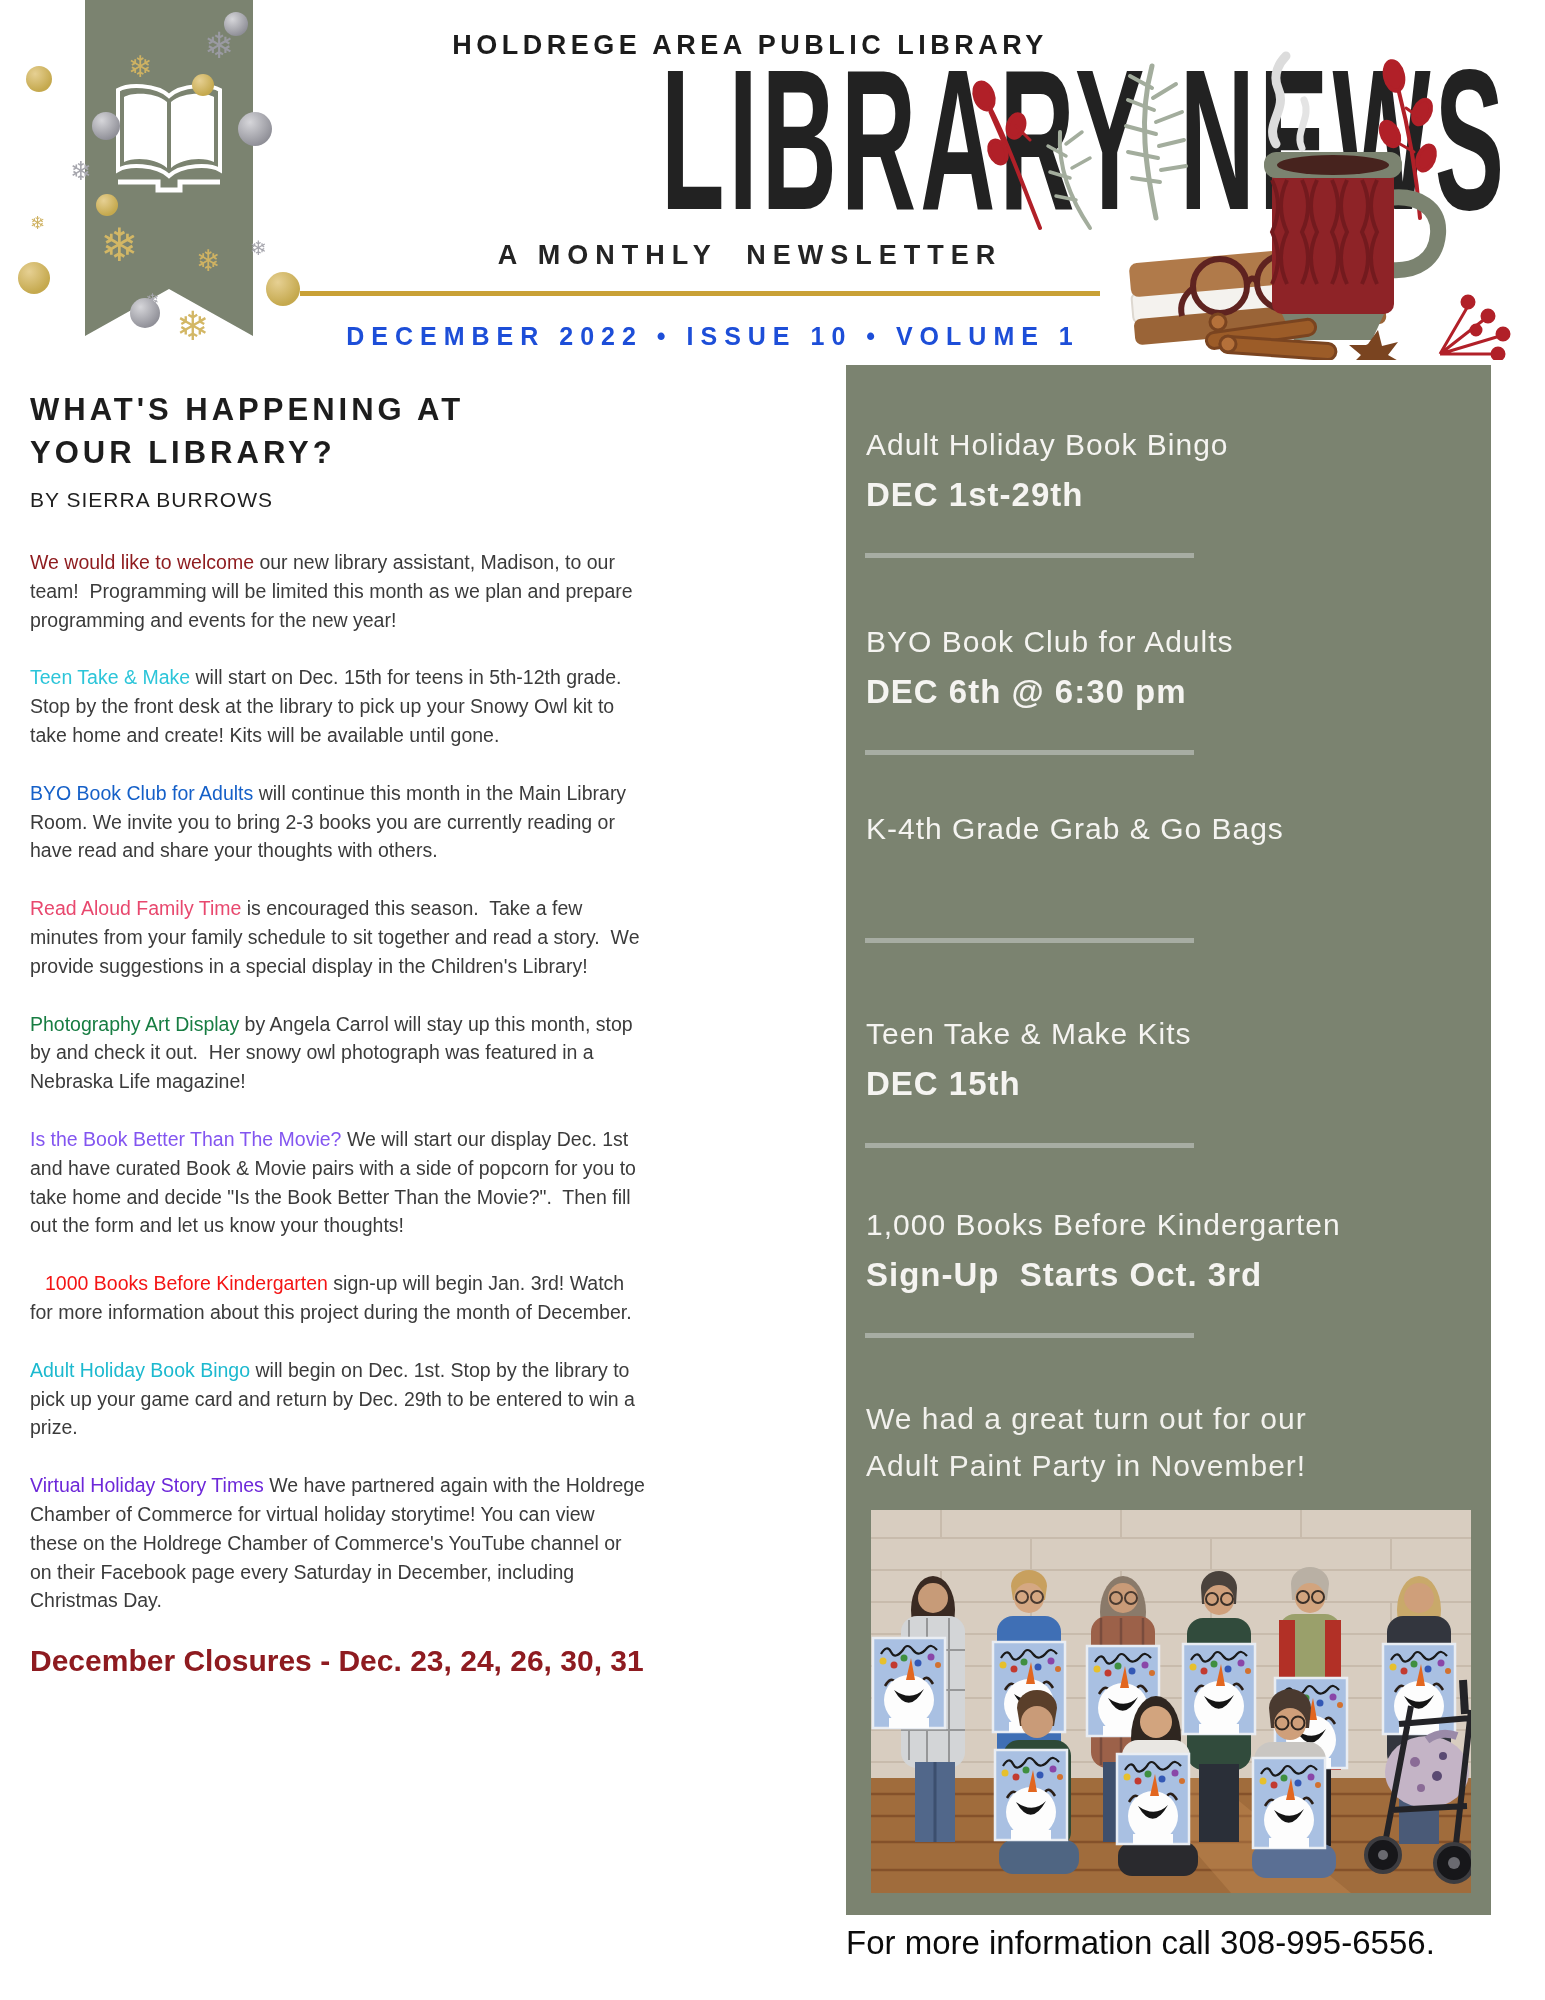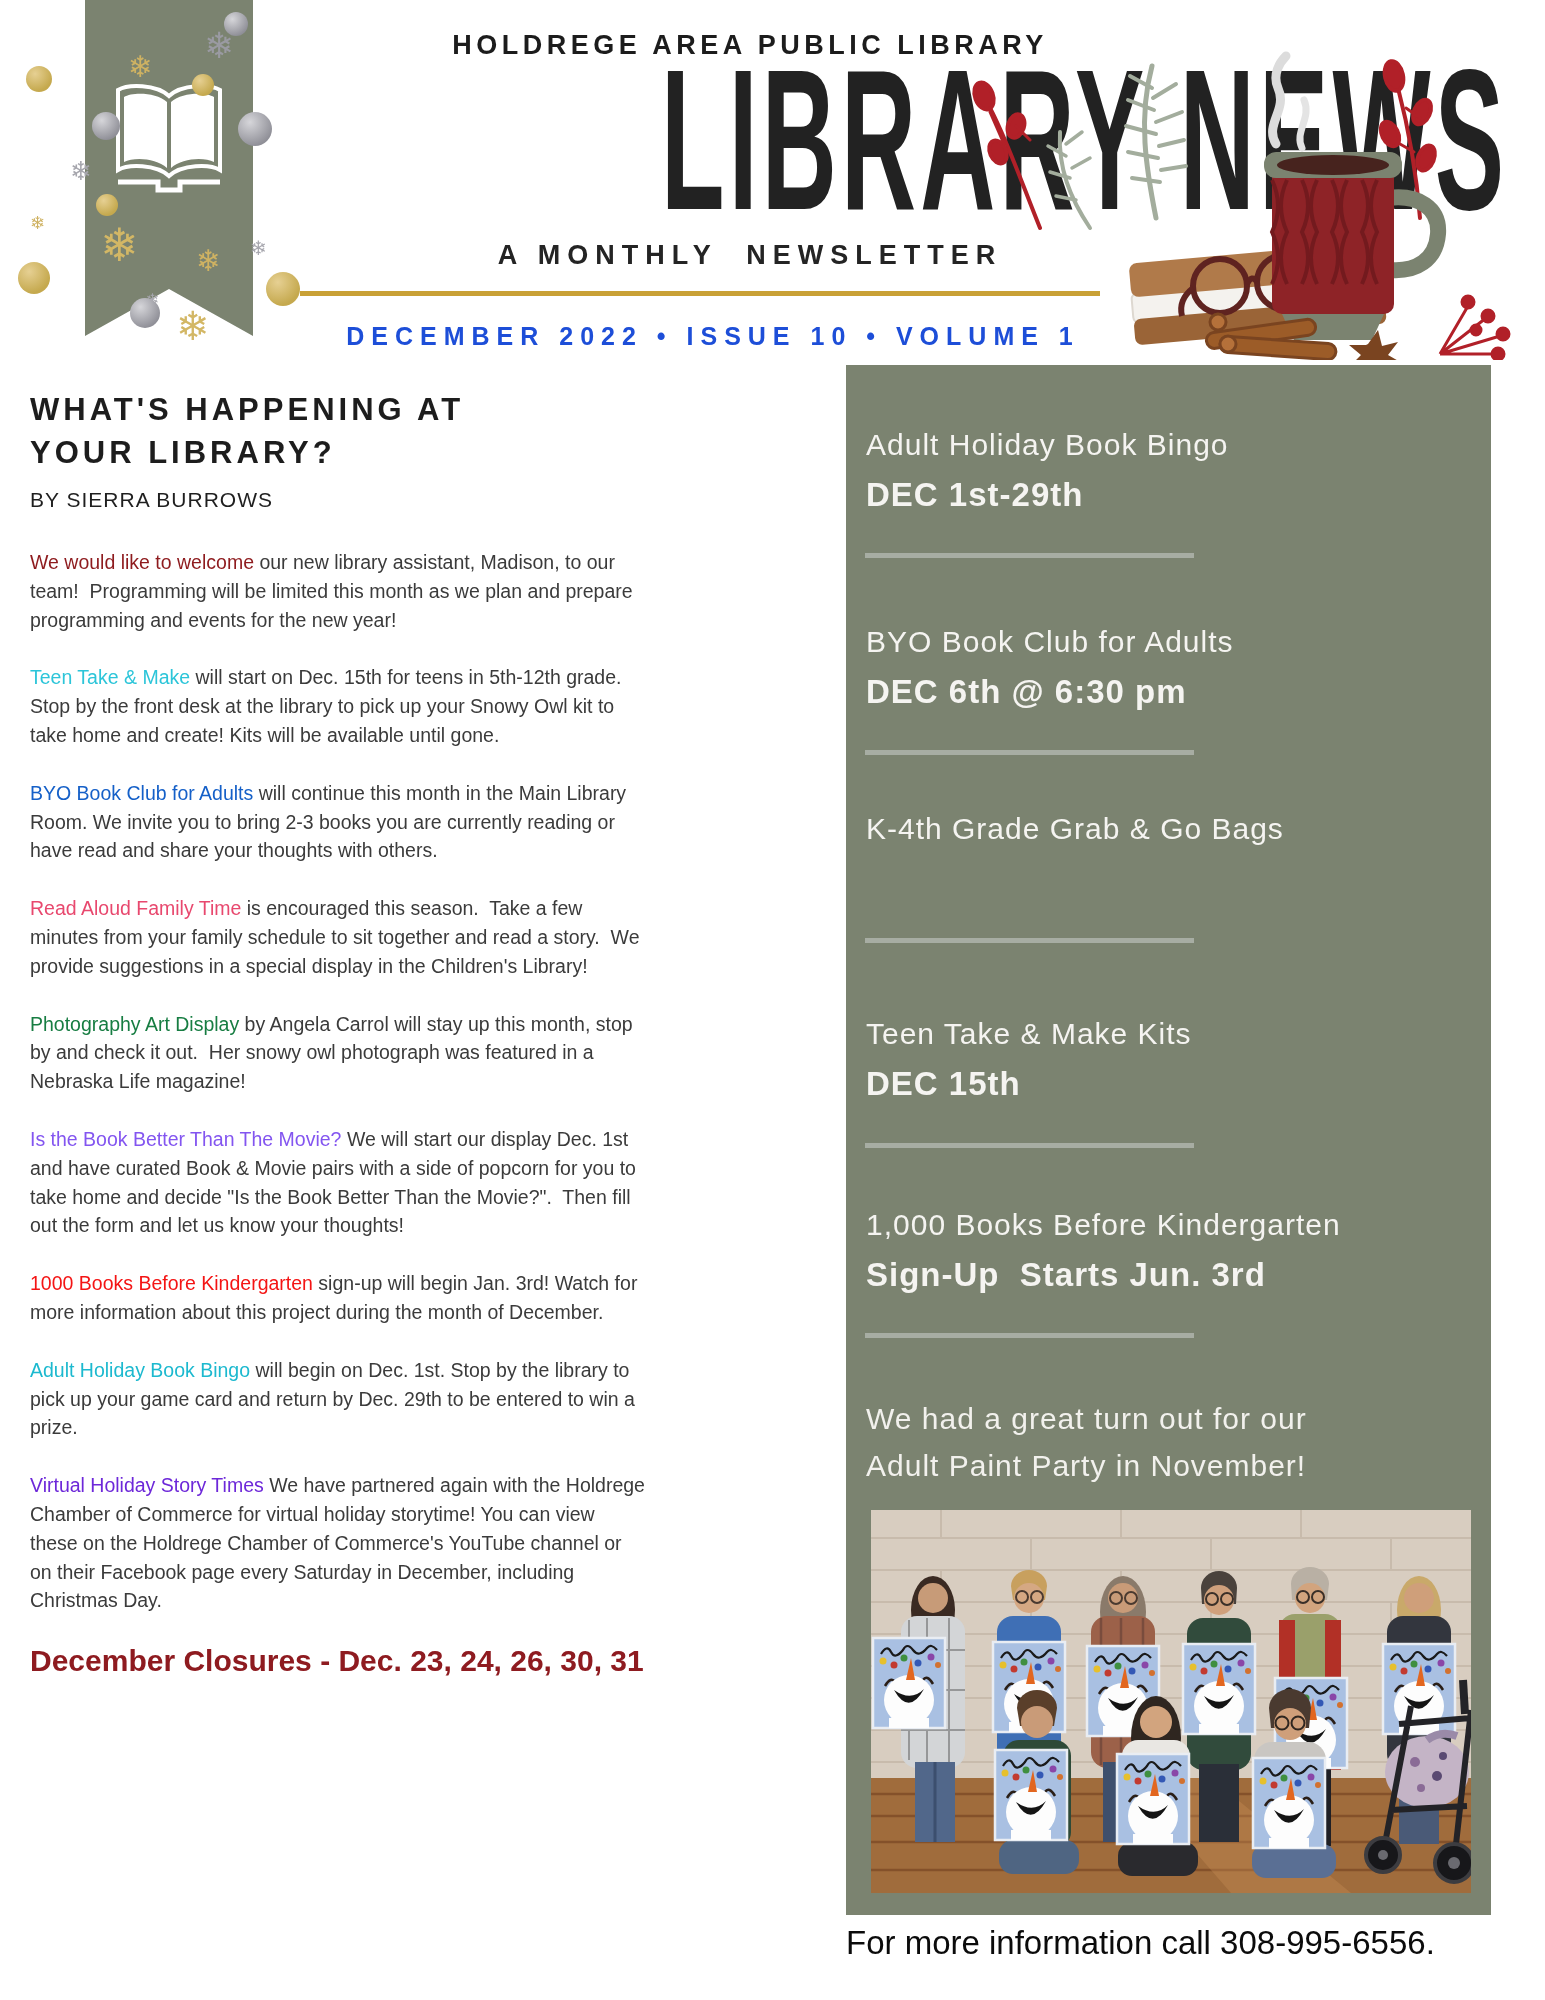--- a/index.html
+++ b/index.html
@@ -155,21 +155,21 @@
   <div class="article">
     <h1><span>WHAT'S HAPPENING AT</span><br><span>YOUR LIBRARY?</span></h1>
     <div class="byline">BY SIERRA BURROWS</div>
 
     <p class="para"><span class="lead" style="color: rgb(142, 27, 30);">We would like to welcome</span><span> our new library assistant, Madison, to our team!  Programming will be limited this month as we plan and prepare programming and events for the new year!</span></p>
     <p class="para"><span class="lead" style="color: rgb(44, 197, 217);">Teen Take &amp; Make</span><span> will start on Dec. 15th for teens in 5th-12th grade.  Stop by the front desk at the library to pick up your Snowy Owl kit to take home and create! Kits will be available until gone.</span></p>
     <p class="para"><span class="lead" style="color: rgb(21, 96, 200);">BYO Book Club for Adults</span><span> will continue this month in the Main Library Room. We invite you to bring 2-3 books you are currently reading or have read and share your thoughts with others.</span></p>
     <p class="para"><span class="lead" style="color: rgb(232, 72, 110);">Read Aloud Family Time</span><span> is encouraged this season.  Take a few minutes from your family schedule to sit together and read a story.  We provide suggestions in a special display in the Children's Library!</span></p>
     <p class="para"><span class="lead" style="color: rgb(23, 125, 66);">Photography Art Display</span><span> by Angela Carrol will stay up this month, stop by and check it out.  Her snowy owl photograph was featured in a Nebraska Life magazine!</span></p>
     <p class="para"><span class="lead" style="color: rgb(131, 85, 240);">Is the Book Better Than The Movie?</span><span> We will start our display Dec. 1st and have curated Book &amp; Movie pairs with a side of popcorn for you to take home and decide "Is the Book Better Than the Movie?".  Then fill out the form and let us know your thoughts!</span></p>
-    <p class="para"><span class="lead" style="color: rgb(244, 20, 20);">1000 Books Before Kindergarten</span><span> sign-up will begin Jan. 3rd! Watch for more information about this project during the month of December.</span></p>
+    <p class="para"><span class="lead" style="color: rgb(244, 20, 20); margin-left: 15px;">1000 Books Before Kindergarten</span><span> sign-up will begin Jan. 3rd! Watch for more information about this project during the month of December.</span></p>
     <p class="para"><span class="lead" style="color: rgb(28, 185, 207);">Adult Holiday Book Bingo</span><span> will begin on Dec. 1st. Stop by the library to pick up your game card and return by Dec. 29th to be entered to win a prize.</span></p>
     <p class="para"><span class="lead" style="color: #6d28d9;">Virtual Holiday Story Times</span><span> We have partnered again with the Holdrege Chamber of Commerce for virtual holiday storytime! You can view these on the Holdrege Chamber of Commerce's YouTube channel or on their Facebook page every Saturday in December, including Christmas Day.</span></p>
 
     <div class="closures">December Closures - Dec. 23, 24, 26, 30, 31</div>
   </div>
 
   <aside class="sidebar">
     <div class="event" style="top:58px;">
       <div class="ev-title">Adult Holiday Book Bingo</div>
       <div class="ev-date">DEC 1st-29th</div>
@@ -184,21 +184,21 @@
       <div class="ev-title">K-4th Grade Grab &amp; Go Bags</div>
     </div>
     <div class="divider" style="top:573px;"></div>
     <div class="event" style="top:647px;">
       <div class="ev-title">Teen Take &amp; Make Kits</div>
       <div class="ev-date">DEC 15th</div>
     </div>
     <div class="divider" style="top:778px;"></div>
     <div class="event" style="top:838px;">
       <div class="ev-title">1,000 Books Before Kindergarten</div>
-      <div class="ev-date">Sign-Up  Starts Jun. 3rd</div>
+      <div class="ev-date">Sign-Up  Starts Oct. 3rd</div>
     </div>
     <div class="divider" style="top:968px;"></div>
 
     <div class="side-note">
       <span>We had a great turn out for our</span><br><span>Adult Paint Party in November!</span>
     </div>
 
     <div class="photo">
       <svg width="600" height="383" viewBox="0 0 600 383">
         <defs>

